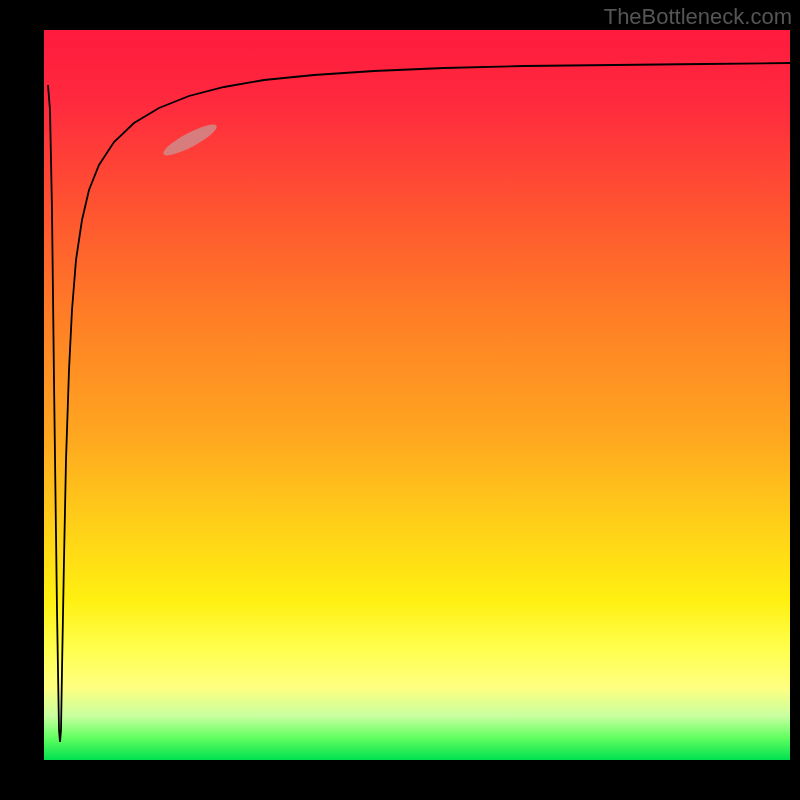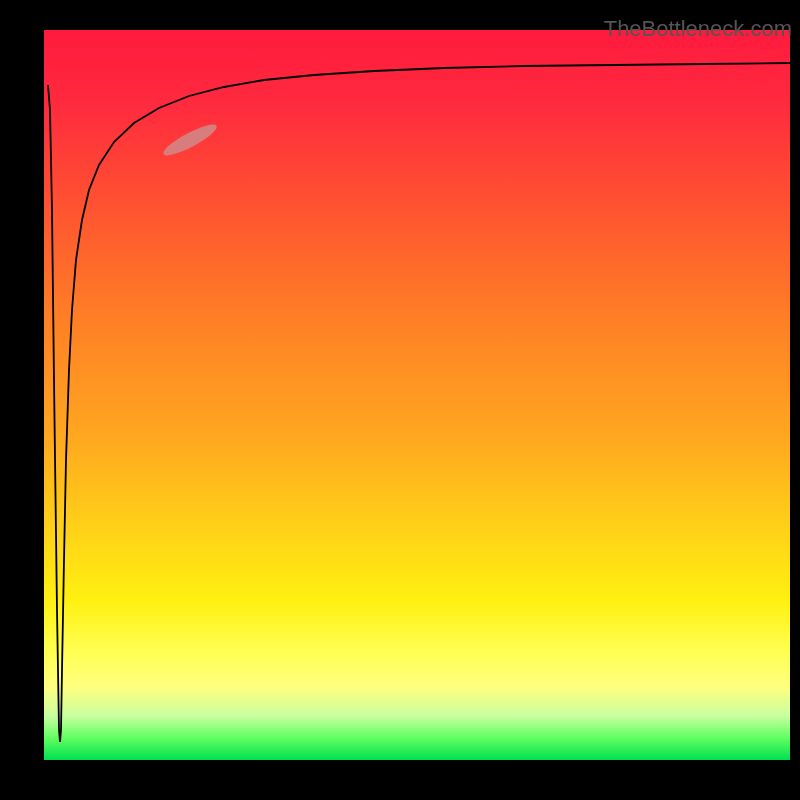--- a/index.html
+++ b/index.html
@@ -9,21 +9,21 @@
     }
     body {
       width: 800px;
       height: 800px;
       background: #000;
       position: relative;
       font-family: Arial, sans-serif;
     }
     .watermark {
       position: absolute;
-      top: 16px;
+      top: 4px;
       right: 8px;
       color: #555;
       font-size: 22px;
       font-weight: 500;
       z-index: 10;
     }
     .plot-container {
       position: absolute;
       left: 44px;
       top: 30px;

